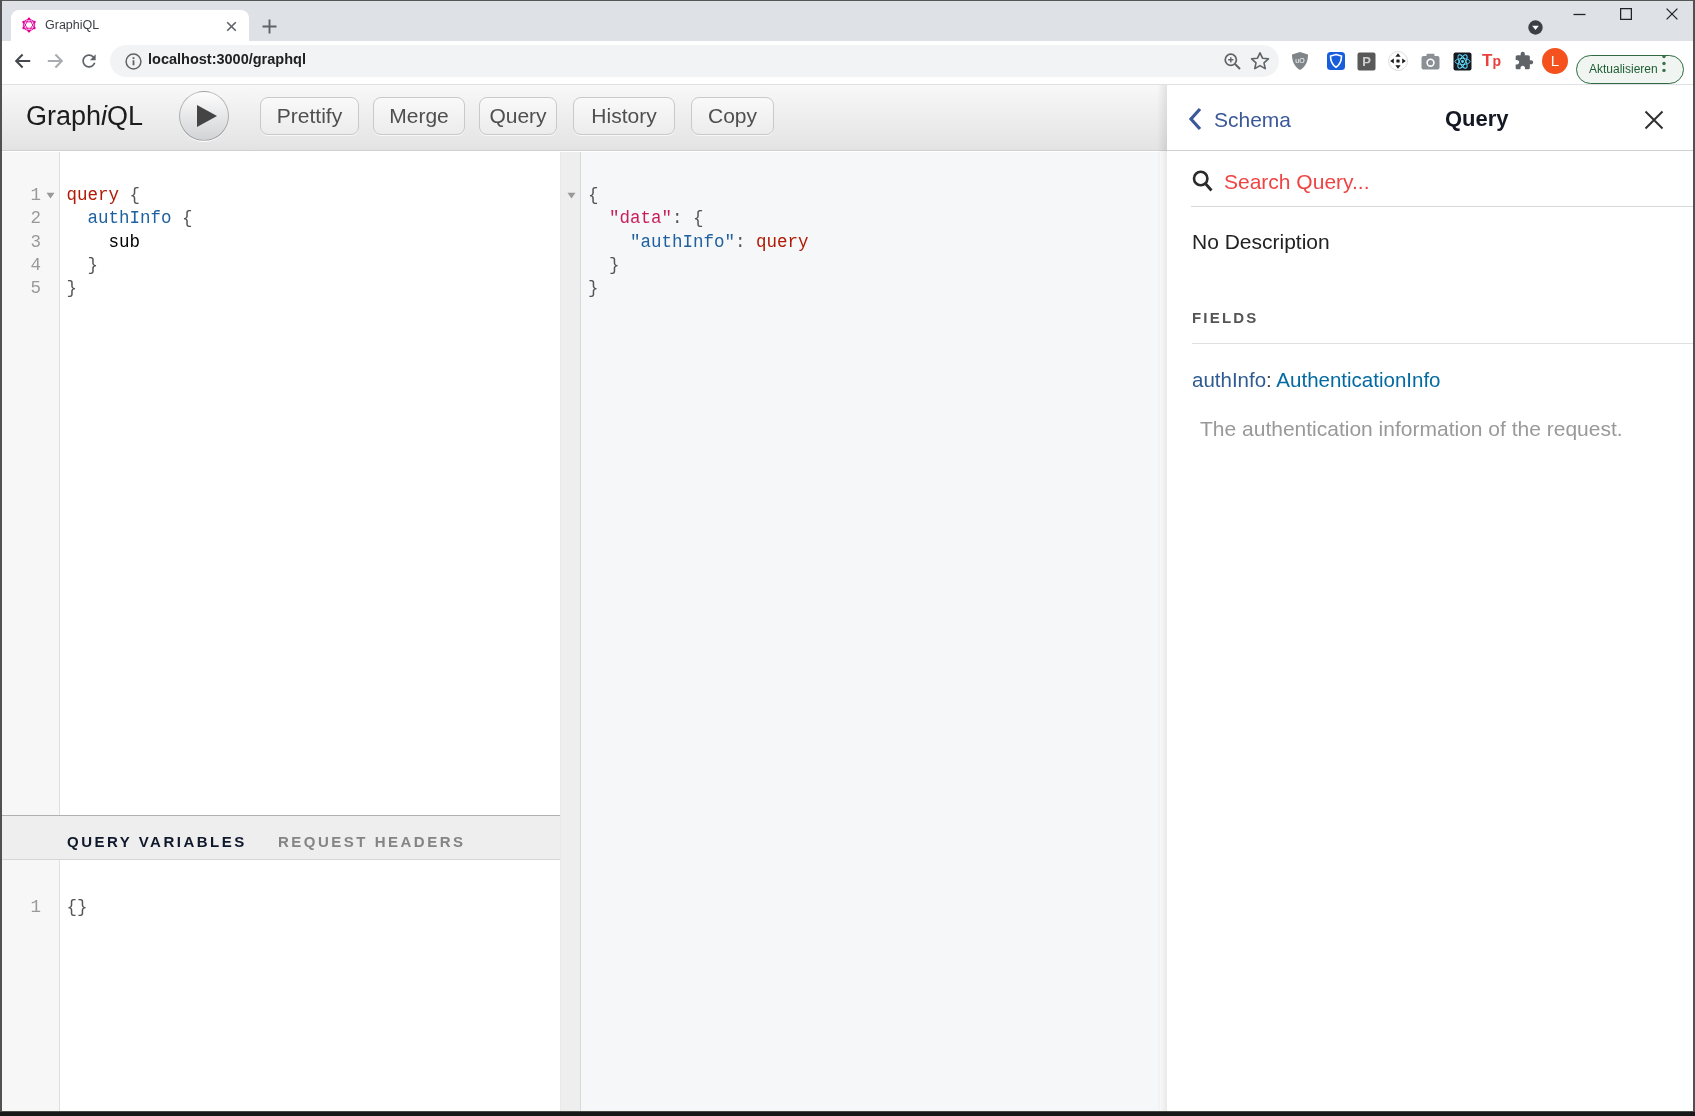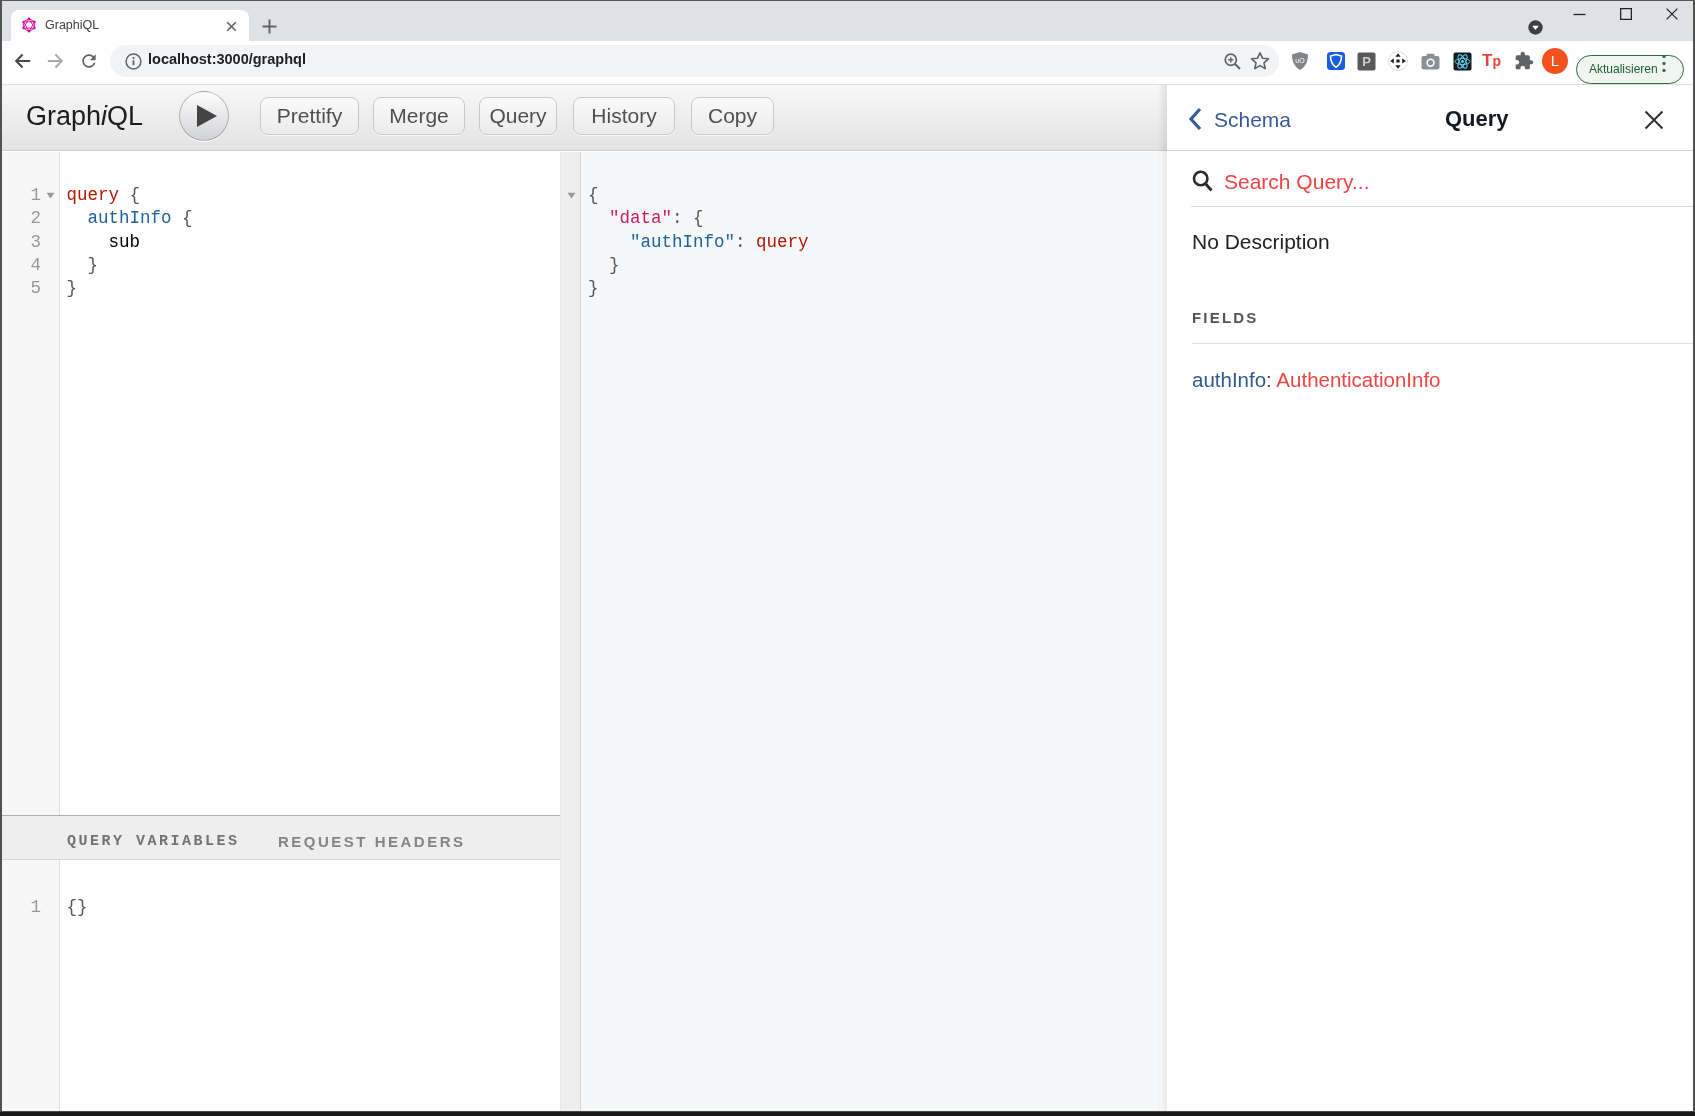--- a/index.html
+++ b/index.html
@@ -181,21 +181,21 @@
   <svg class="abs" style="left:45.5px;top:191.5px;" width="9" height="7" viewBox="0 0 9 7">
     <path d="M0.5 0.8 L8.5 0.8 L4.5 6.6 Z" fill="#999"></path>
   </svg>
   <div class="abs mono" style="left:66.5px;top:184px;"><span style="color:#B11A04">query</span><span style="color:#555"> {</span>
 <span style="color:#1F61A0">  authInfo</span><span style="color:#555"> {</span>
 <span style="color:#000000">    sub</span>
 <span style="color:#555">  }</span>
 <span style="color:#555">}</span></div>
 
   <div class="abs" id="varTitle"></div>
-  <div class="abs vtab" style="left:67px;top:832.5px;color:#737373;letter-spacing:2.5px;font-family:Liberation Mono, monospace;">QUERY VARIABLES</div>
+  <div class="abs vtab" style="left:67px;top:832.5px;color:#0f172a;letter-spacing:2.5px;">QUERY VARIABLES</div>
   <div class="abs vtab" style="left:278px;top:832.5px;color:#848484;letter-spacing:2.5px;">REQUEST HEADERS</div>
   <div class="abs mono lnums" style="left:0px;top:896px;width:41px;">1</div>
   <div class="abs mono" style="left:66.5px;top:896px;color:#555;">{}</div>
 
   <div class="abs" id="divider"></div>
   <div class="abs" id="result"></div>
   <svg class="abs" style="left:566.5px;top:191.5px;" width="9" height="7" viewBox="0 0 9 7">
     <path d="M0.5 0.8 L8.5 0.8 L4.5 6.6 Z" fill="#999"></path>
   </svg>
   <div class="abs mono" style="left:588px;top:184px;"><span style="color:#555">{</span>
@@ -218,19 +218,20 @@
   <svg class="abs" style="left:1192px;top:169px;" width="23" height="24" viewBox="0 0 23 24">
     <circle cx="8.7" cy="9.5" r="6.7" fill="none" stroke="#2b2b2b" stroke-width="2.6"></circle>
     <path d="M13.6 14.8 L19.5 21.5" stroke="#2b2b2b" stroke-width="2.8"></path>
   </svg>
   <div class="abs" style="left:1224px;top:169.5px;font-size:21px;color:#ef4444;">Search Query...</div>
   <div class="abs" style="left:1191px;top:206px;width:502px;height:1px;background:#d8d8d8;"></div>
 
   <div class="abs" style="left:1192px;top:229.5px;font-size:21px;color:#222;">No Description</div>
   <div class="abs" style="left:1192px;top:309px;font-size:15px;font-weight:bold;letter-spacing:2.2px;color:#555;">FIELDS</div>
   <div class="abs" style="left:1192px;top:343px;width:501px;height:1px;background:#e0e0e0;"></div>
-  <div class="abs" style="left:1192px;top:368px;font-size:20.5px;"><span style="color:#2f5b92">authInfo</span><span style="color:#444">: </span><span style="color:#ef4444">AuthenticationInfo</span></div>
+  <div class="abs" style="left:1192px;top:368px;font-size:20.5px;"><span style="color:#2f5b92">authInfo</span><span style="color:#444">: </span><span style="color:#0369a1">AuthenticationInfo</span></div>
+  <div class="abs" style="left:1200px;top:416.5px;font-size:21px;color:#999;">The authentication information of the request.</div>
 
   <div class="abs" id="frameTop"></div>
   <div class="abs" id="frameL"></div>
   <div class="abs" id="frameR"></div>
   <div class="abs" id="frameB"></div>
 </div>
 
 </body></html>

